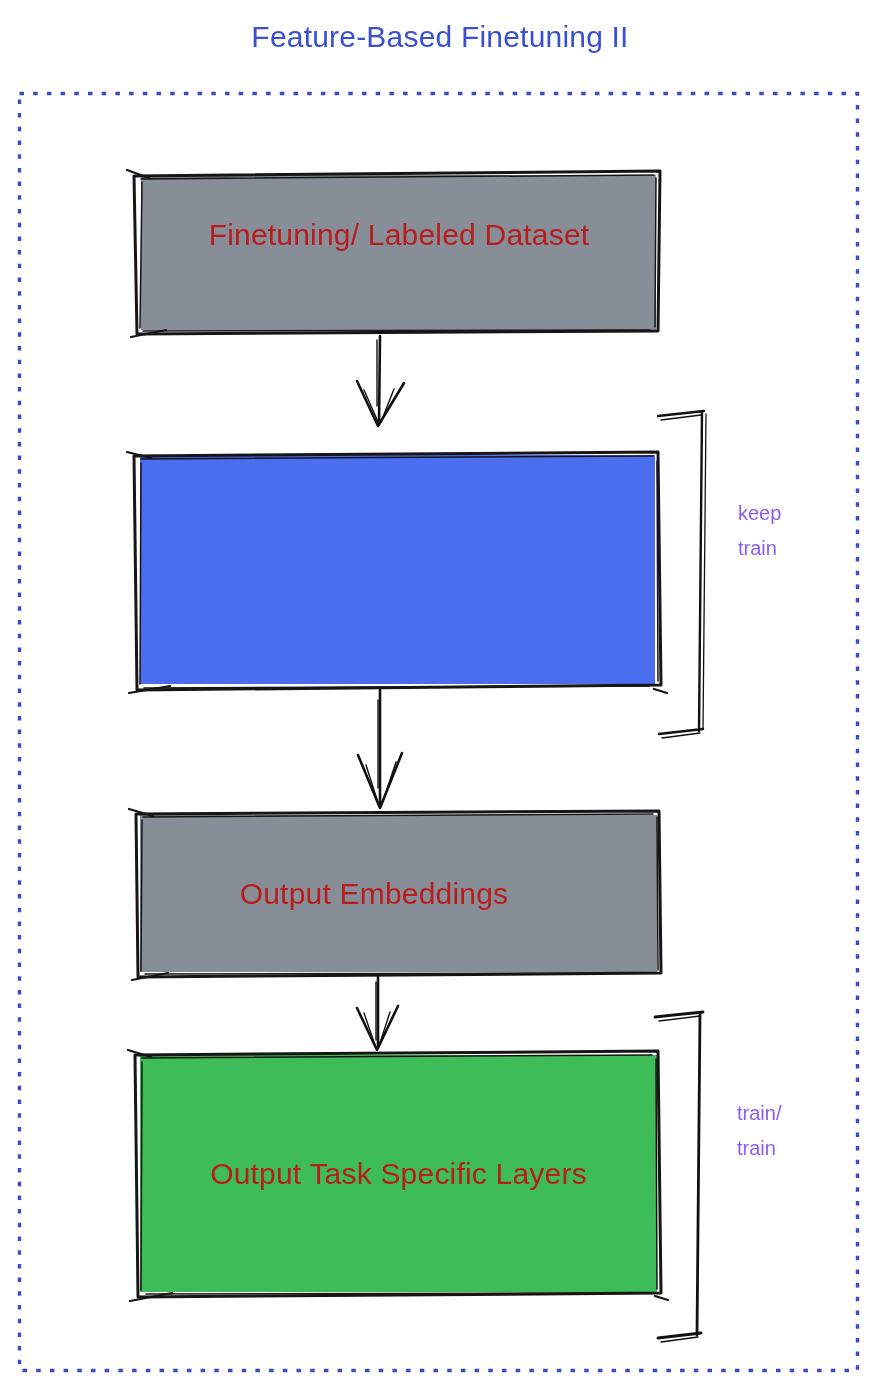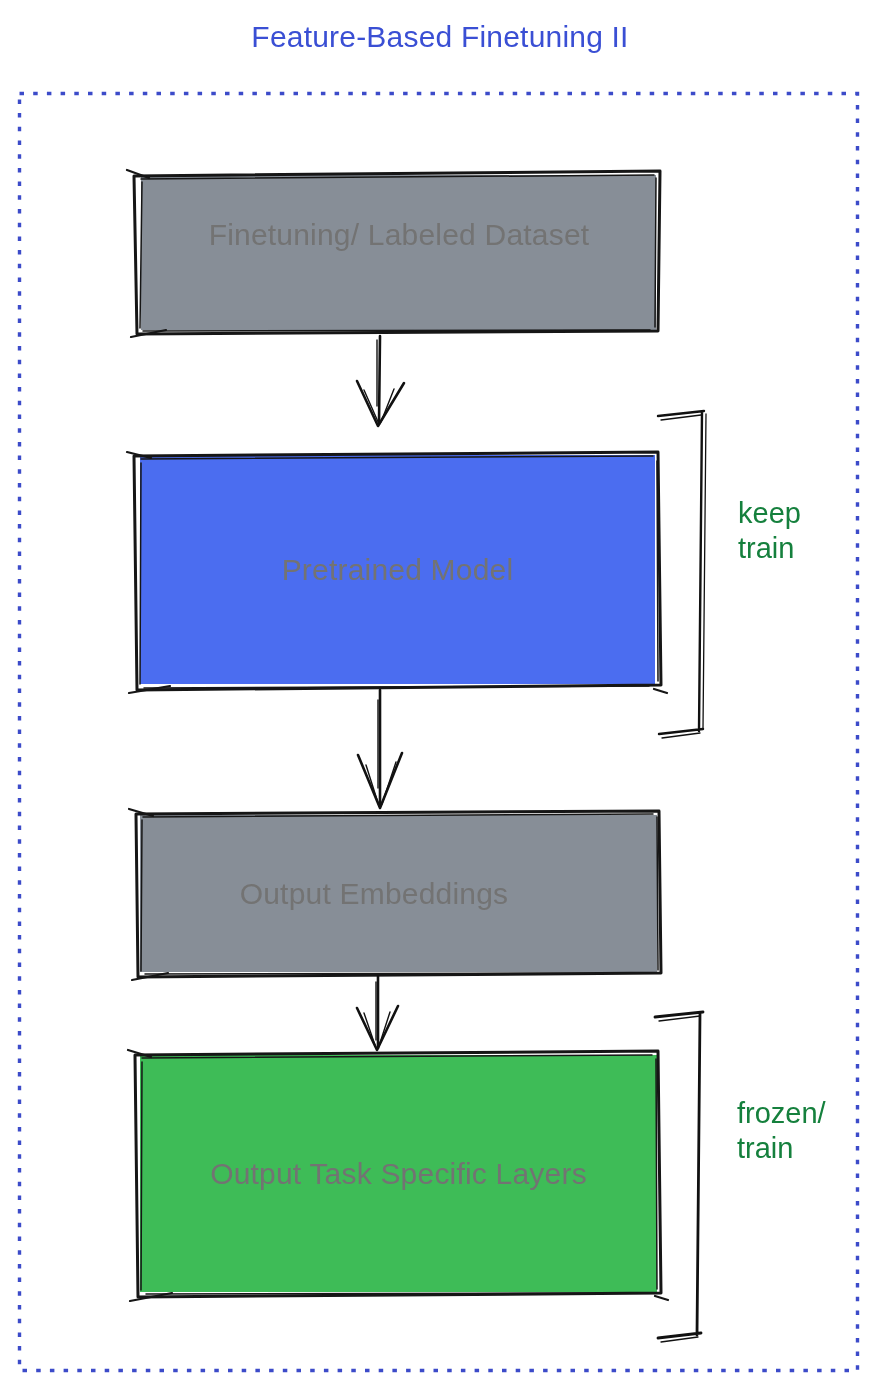--- a/index.html
+++ b/index.html
@@ -26,34 +26,34 @@
     letter-spacing: 0.2px;
     color: #3a4fd4;
     white-space: nowrap;
   }
   .box-label {
     position: absolute;
     display: flex;
     align-items: center;
     justify-content: center;
     font-size: 30px;
-    color: #737373;
+    color: #b91c1c;
     letter-spacing: 0.2px;
     white-space: nowrap;
     pointer-events: none;
   }
   .box-label.lbl-1 { left: 138px; top: 172px; width: 522px; height: 161px; padding-bottom: 36px; box-sizing: border-box; }
   .box-label.lbl-2 { left: 137px; top: 452px; width: 521px; height: 235px; }
   .box-label.lbl-3 { left: 137px; top: 812px; width: 474px; height: 163px; }
   .box-label.lbl-4 { left: 137px; top: 1052px; width: 523px; height: 243px; }
   .annotation {
     position: absolute;
-    font-size: 29px;
+    font-size: 20px;
     line-height: 35px;
-    color: #15803d;
+    color: #8b5cf6;
     white-space: nowrap;
   }
   .annotation.ann-1 { left: 738px; top: 496px; }
   .annotation.ann-2 { left: 737px; top: 1096px; }
 </style>
 </head>
 <body>
 
 <div class="canvas">
 
@@ -118,26 +118,25 @@
       <g>
         <path d="M655 1017 L703 1012 M700 1013 L697 1335 M658 1338 L701 1333" stroke-width="2.8"></path>
         <path d="M659 1021 L700 1016 M661 1342 L698 1337" stroke-width="1.3"></path>
       </g>
     </g>
   </svg>
 
   <div class="title">Feature-Based Finetuning II</div>
 
   <div class="box-label lbl-1">Finetuning/ Labeled Dataset</div>
-  <div class="box-label lbl-2">Pretrained Model</div>
   <div class="box-label lbl-3">Output Embeddings</div>
   <div class="box-label lbl-4">Output Task Specific Layers</div>
 
   <div class="annotation ann-1">
     <div>keep</div>
     <div>train</div>
   </div>
   <div class="annotation ann-2">
-    <div>frozen/</div>
+    <div>train/</div>
     <div>train</div>
   </div>
 
 </div>
 
 </body></html>

